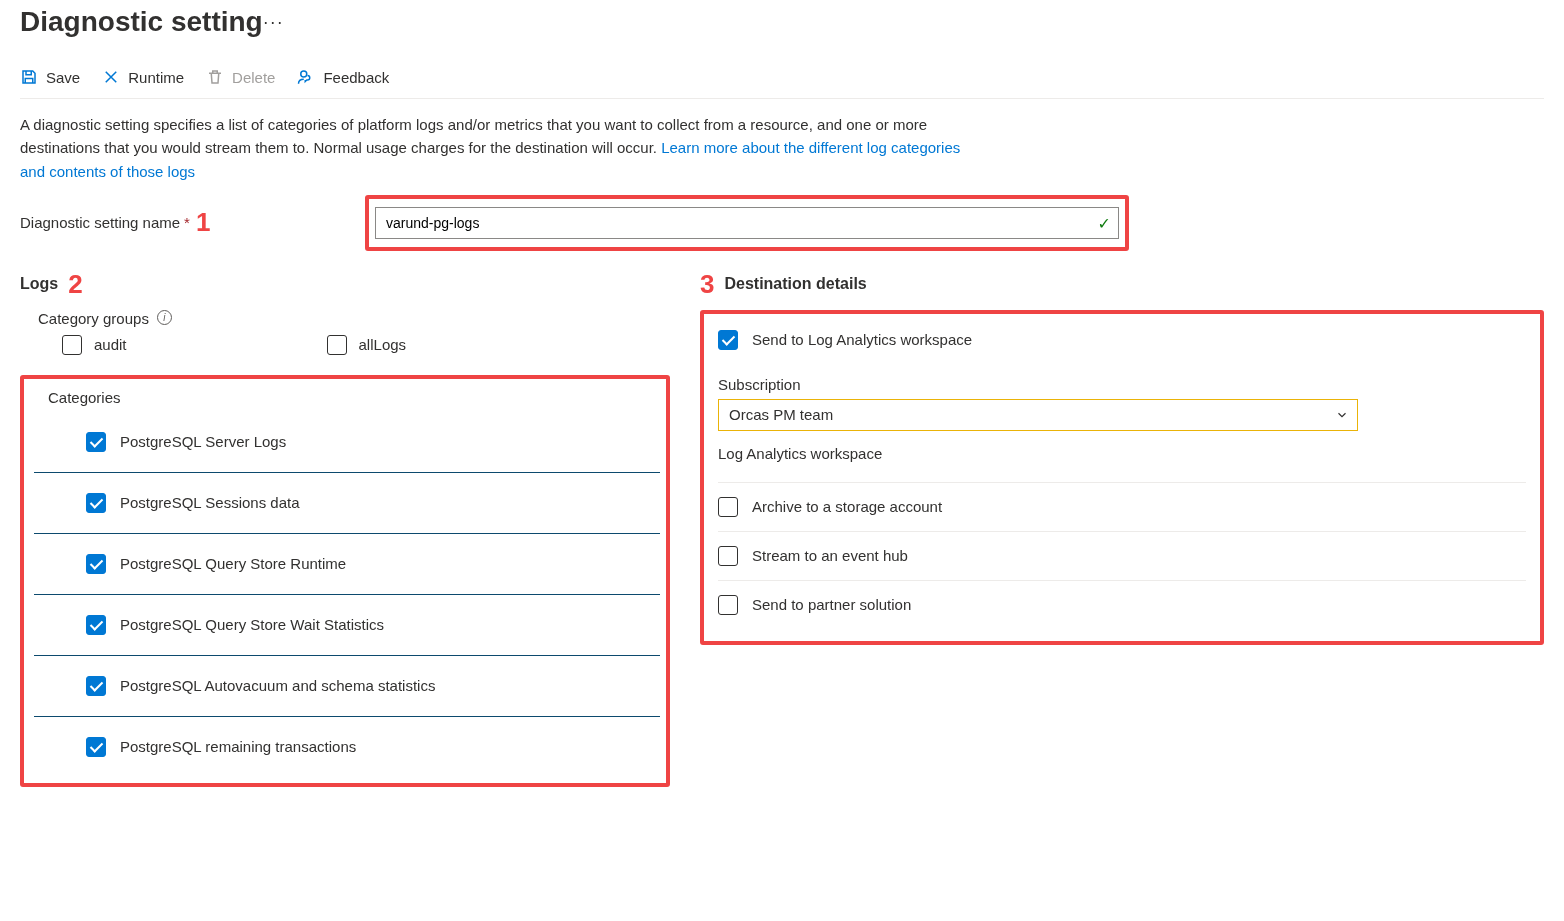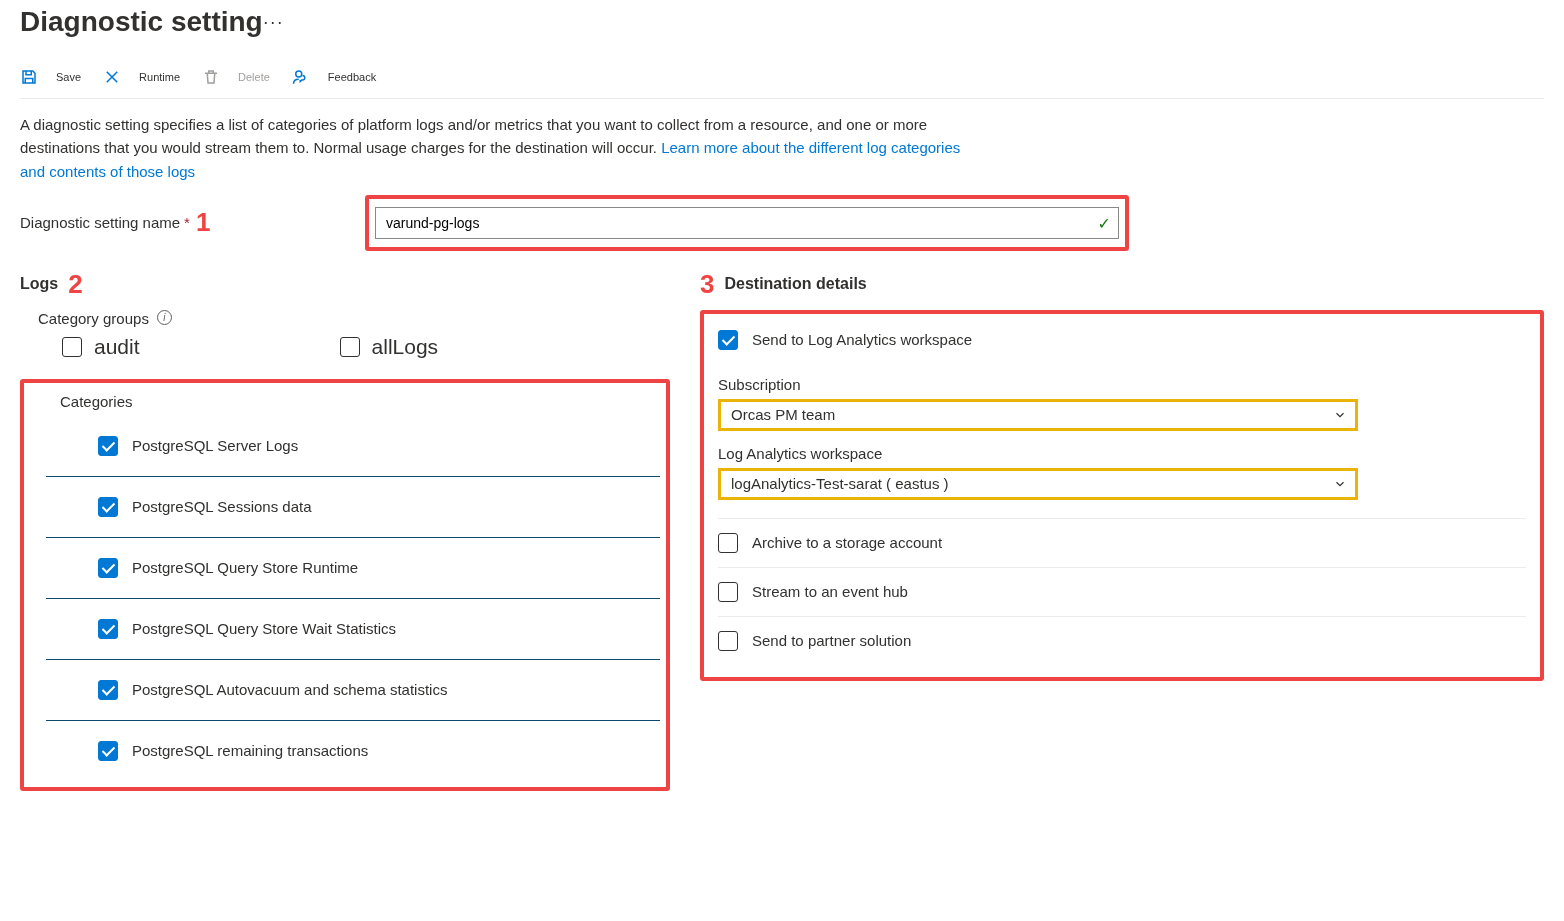--- a/index.html
+++ b/index.html
@@ -29,23 +29,23 @@
   }
   .toolbar {
     display: flex;
     align-items: center;
     gap: 22px;
     padding: 30px 0 12px 0;
     border-bottom: 1px solid #edebe9;
   }
   .tool-btn {
     display: inline-flex;
-    align-items: center;
-    gap: 18px;
-    font-size: 11px;
+    align-items: flex-end;
+    gap: 8px;
+    font-size: 15px;
     color: #323130;
     cursor: pointer;
   }
   .tool-btn.disabled { color: #a19f9d; cursor: default; }
   .tool-btn svg { width: 18px; height: 18px; }
   .description {
     padding: 14px 0 8px 0;
     font-size: 15px;
     line-height: 1.55;
     max-width: 960px;
@@ -126,21 +126,21 @@
   .group-checks {
     display: flex;
     gap: 200px;
     padding-left: 42px;
     margin-bottom: 20px;
   }
   .chk-row {
     display: flex;
     align-items: center;
     gap: 12px;
-    font-size: 21px;
+    font-size: 15px;
   }
   .chk {
     width: 20px;
     height: 20px;
     border: 1px solid #323130;
     border-radius: 3px;
     display: inline-flex;
     align-items: center;
     justify-content: center;
     flex-shrink: 0;
@@ -157,21 +157,21 @@
     width: 5px;
     height: 10px;
     border: solid #fff;
     border-width: 0 2px 2px 0;
     transform: rotate(45deg);
     margin-top: -2px;
   }
   .cats-redbox {
     border: 4px solid #ef4444;
     border-radius: 3px;
-    padding: 10px 6px 6px 22px;
+    padding: 10px 6px 6px 10px;
   }
   .cats-title {
     font-size: 15px;
     margin: 0 0 6px 14px;
   }
   .cat-item {
     display: flex;
     align-items: center;
     gap: 14px;
     padding: 20px 0 20px 52px;
@@ -191,21 +191,21 @@
     gap: 14px;
     padding: 14px 0;
     border-bottom: 1px solid #edebe9;
     font-size: 15px;
   }
   .dest-check-row:last-child { border-bottom: none; }
   .sub-block { padding: 12px 0 14px 0; border-bottom:1px solid #edebe9;}
   .field-label { font-size: 15px; margin-bottom: 6px; }
   .select-box {
     height: 32px;
-    border: 3px solid #eab308;
+    border: 1px solid #eab308;
     display: flex;
     align-items: center;
     justify-content: space-between;
     padding: 0 8px 0 10px;
     font-size: 15px;
     cursor: pointer;
     margin-bottom: 14px;
     width: 640px;
     max-width: 100%;
   }
@@ -331,26 +331,20 @@
       </div>
       <div class="sub-block">
         <div class="field-label">Subscription</div>
         <div class="select-box">
           <span>Orcas PM team</span>
           <svg class="chev" width="14" height="14" viewBox="0 0 24 24" fill="none" stroke="#323130" stroke-width="2">
               <path d="M6 9l6 6 6-6"></path>
             </svg>
         </div>
         <div class="field-label">Log Analytics workspace</div>
-        <div class="select-box" style="margin-bottom:4px;">
-          <span>logAnalytics-Test-sarat ( eastus )</span>
-          <svg class="chev" width="14" height="14" viewBox="0 0 24 24" fill="none" stroke="#323130" stroke-width="2">
-              <path d="M6 9l6 6 6-6"></path>
-            </svg>
-        </div>
       </div>
       <div class="dest-check-row">
         <span class="chk"></span>
         <span>Archive to a storage account</span>
       </div>
       <div class="dest-check-row">
         <span class="chk"></span>
         <span>Stream to an event hub</span>
       </div>
       <div class="dest-check-row">

